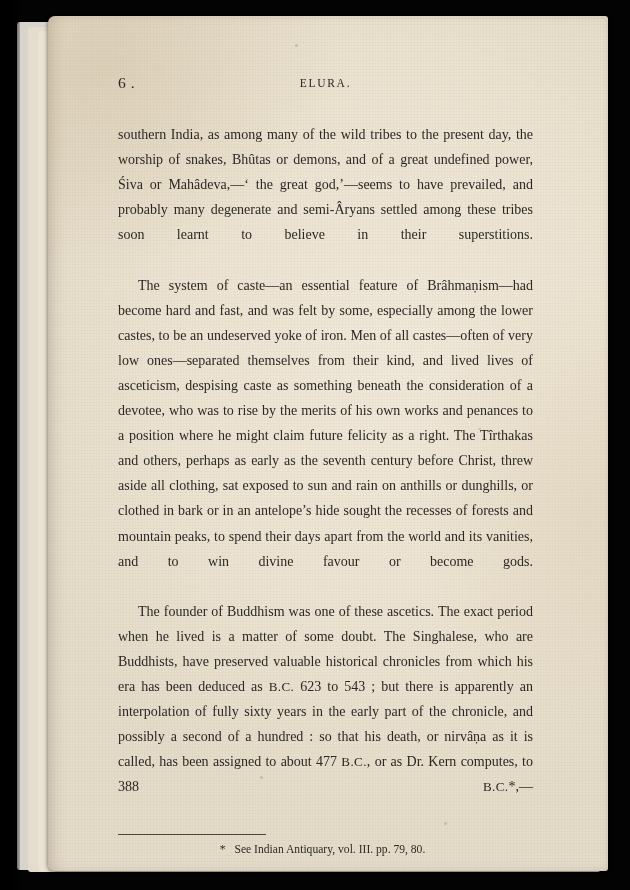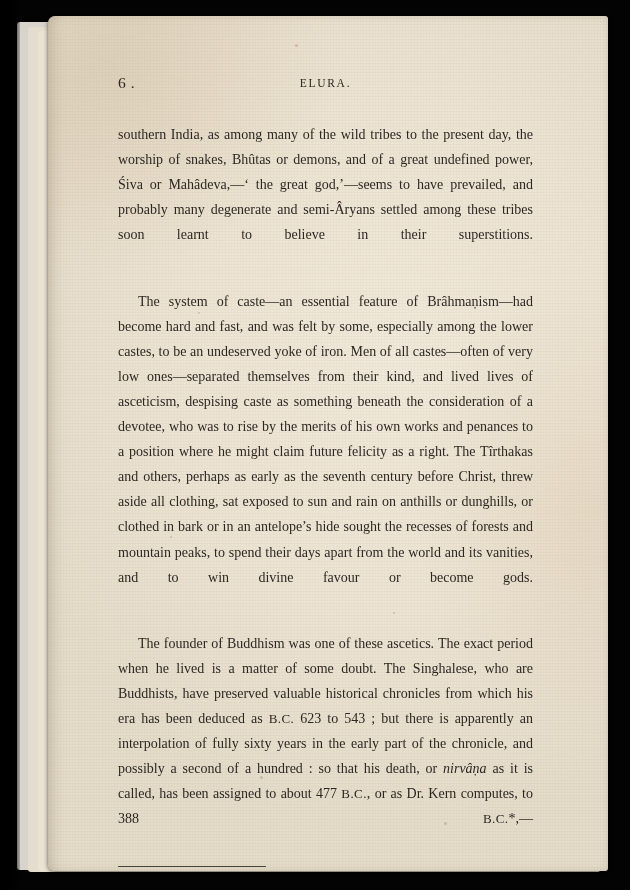--- a/index.html
+++ b/index.html
@@ -141,38 +141,37 @@
   }
   .para {
     margin: 0;
     font-size: 14px;
     line-height: 25.1px;
     text-align: justify;
     text-justify: inter-word;
     color: #2b2824;
   }
   .para + .para {
-    margin-top: 16px;
+    margin-top: 0;
   }
   .para-indent {
     text-indent: 20px;
   }
   
   .para:after {
     content: "";
     display: inline-block;
     width: 100%;
   }
   .smallcaps {
     font-variant: small-caps;
     font-size: 0.93em;
     letter-spacing: 0.4px;
   }
   .ital {
-    font-style: italic;
   }
 
   
   #footnote-block {
     margin-top: 9px;
   }
   #footnote-rule {
     width: 148px;
     height: 0;
     border-top: 1px solid #4a453c;

